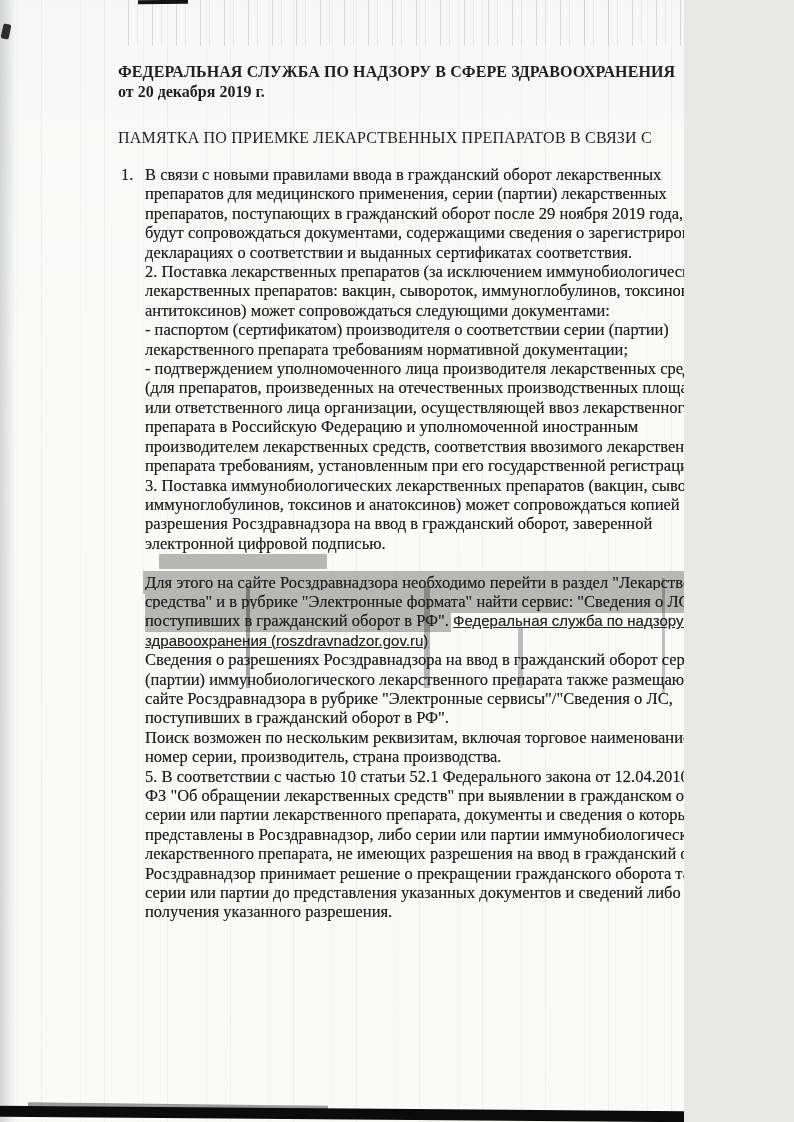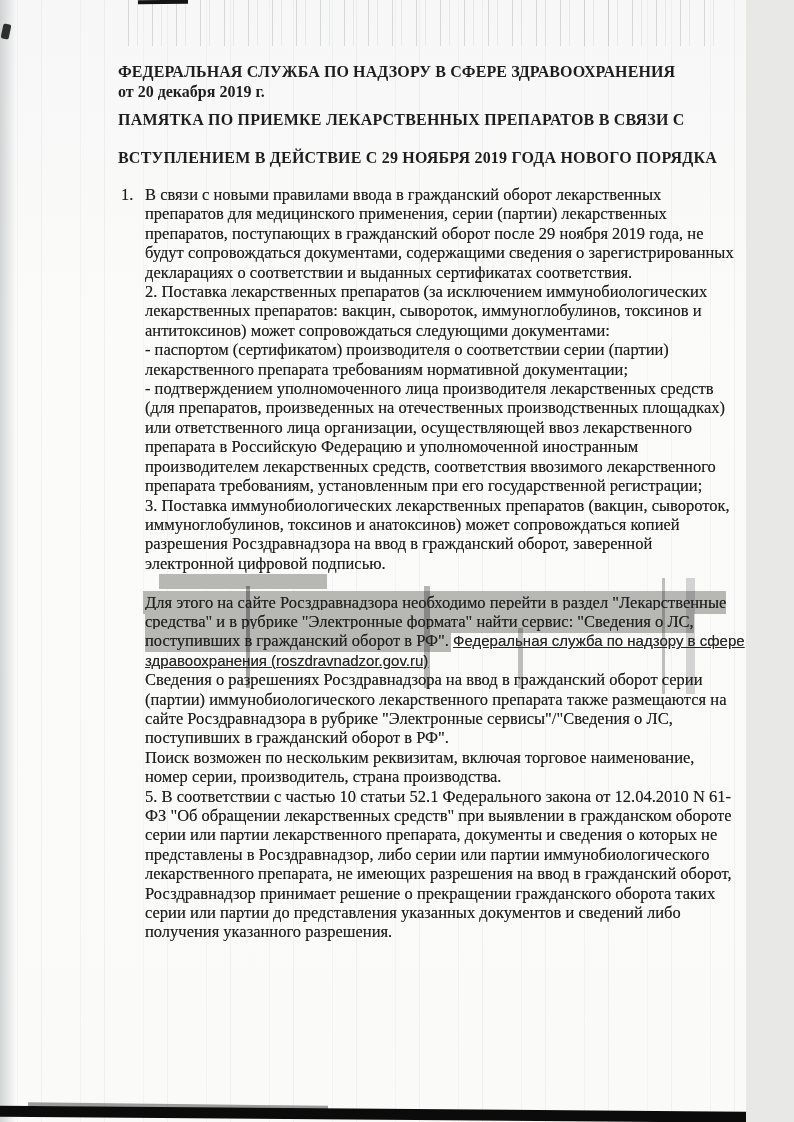--- a/index.html
+++ b/index.html
@@ -1,18 +1,18 @@
 <!DOCTYPE html>
 <html><head>
 <meta charset="utf-8">
 <style>
   html,body{margin:0;padding:0;background:#e8e8e6;}
   .page{
     position:relative;
-    width:746px;height:1122px;
+    width:684px;height:1122px;
     background:linear-gradient(180deg,#f6f7f6 0%,#fbfbfa 30%,#fafaf8 100%);
     overflow:hidden;
     font-family:"Liberation Serif","DejaVu Serif",serif;
     color:#1e1e1e;
   }
   
   .streaks{
     position:absolute;inset:0;pointer-events:none;
     background:
       repeating-linear-gradient(90deg,transparent 0 17px,rgba(150,158,170,.08) 17px 18px,transparent 18px 41px,rgba(150,158,170,.11) 41px 42px,transparent 42px 63px);
@@ -22,22 +22,22 @@
   .top-streaks{position:absolute;left:128px;top:0;width:600px;height:46px;opacity:.55;
     background:repeating-linear-gradient(90deg,rgba(55,60,70,.30) 0 1px,transparent 1px 9px,rgba(55,60,70,.15) 9px 10px,transparent 10px 24px);}
   .top-dash{position:absolute;left:138px;top:0;width:50px;height:4px;background:#141414;transform:rotate(-.6deg);}
   .left-smudge{position:absolute;left:2px;top:24px;width:8px;height:15px;background:#1b1b1b;border-radius:2px;transform:rotate(12deg);opacity:.9;}
   .bottom-bar{position:absolute;left:-6px;top:1109px;width:820px;height:11px;background:#0b0b0b;transform:rotate(.45deg);}
   .bottom-wedge{position:absolute;left:28px;top:1104px;width:300px;height:4px;background:#4c4c4c;opacity:.55;transform:rotate(.7deg);}
   .hl-streak{position:absolute;background:rgba(25,25,30,.38);pointer-events:none;}
 
   .doc{position:absolute;left:118px;top:62px;width:645px;}
   .org{font-weight:bold;font-size:16px;line-height:20px;letter-spacing:.1px;}
-  .date{font-weight:bold;font-size:16px;line-height:20px;margin-bottom:7px;}
-  .title-line{font-weight:bold;font-size:16px;line-height:22px;margin-bottom:16px;letter-spacing:.2px;}
+  .date{font-weight:bold;font-size:16px;line-height:20px;margin-bottom:25px;}
+  .title-line{font-weight:normal;font-size:16px;line-height:22px;margin-bottom:16px;letter-spacing:.2px;}
 
   .body{margin-left:27px;margin-top:6px;width:618px;font-size:16.5px;line-height:19.4px;}
   .par{margin:0;white-space:pre-line;text-shadow:0 0 .4px rgba(20,20,20,.55);}
   .par.composite{white-space:normal;}
   .composite .pre{white-space:pre-line;}
   .item1{position:relative;}
   .marker{position:absolute;left:-24px;top:0;white-space:normal;}
   .hl{background:#b7b7b4;box-shadow:0 0 0 2px #b7b7b4;}
   .hl-bar{display:inline-block;width:168px;height:15px;background:#b7b7b4;margin-left:14px;vertical-align:-1px;}
   .doc-link{
@@ -53,21 +53,20 @@
   <div class="streaks"></div>
   <div class="left-shade"></div>
   <div class="top-streaks"></div>
   <div class="top-dash"></div>
   <div class="left-smudge"></div>
 
   <div class="doc">
     <div class="org">ФЕДЕРАЛЬНАЯ СЛУЖБА ПО НАДЗОРУ В СФЕРЕ ЗДРАВООХРАНЕНИЯ</div>
     <div class="date">от 20 декабря 2019 г.</div>
     <div class="title-line">ПАМЯТКА ПО ПРИЕМКЕ ЛЕКАРСТВЕННЫХ ПРЕПАРАТОВ В СВЯЗИ С</div>
-    <div class="title-line">ВСТУПЛЕНИЕМ В ДЕЙСТВИЕ С 29 НОЯБРЯ 2019 ГОДА НОВОГО ПОРЯДКА</div>
 
     <div class="body">
       <p class="par item1"><span class="marker">1.</span><span>В связи с новыми правилами ввода в гражданский оборот лекарственных
 препаратов для медицинского применения, серии (партии) лекарственных
 препаратов, поступающих в гражданский оборот после 29 ноября 2019 года, не
 будут сопровождаться документами, содержащими сведения о зарегистрированных
 декларациях о соответствии и выданных сертификатах соответствия.</span></p>
       <p class="par">2. Поставка лекарственных препаратов (за исключением иммунобиологических
 лекарственных препаратов: вакцин, сывороток, иммуноглобулинов, токсинов и
 антитоксинов) может сопровождаться следующими документами:

